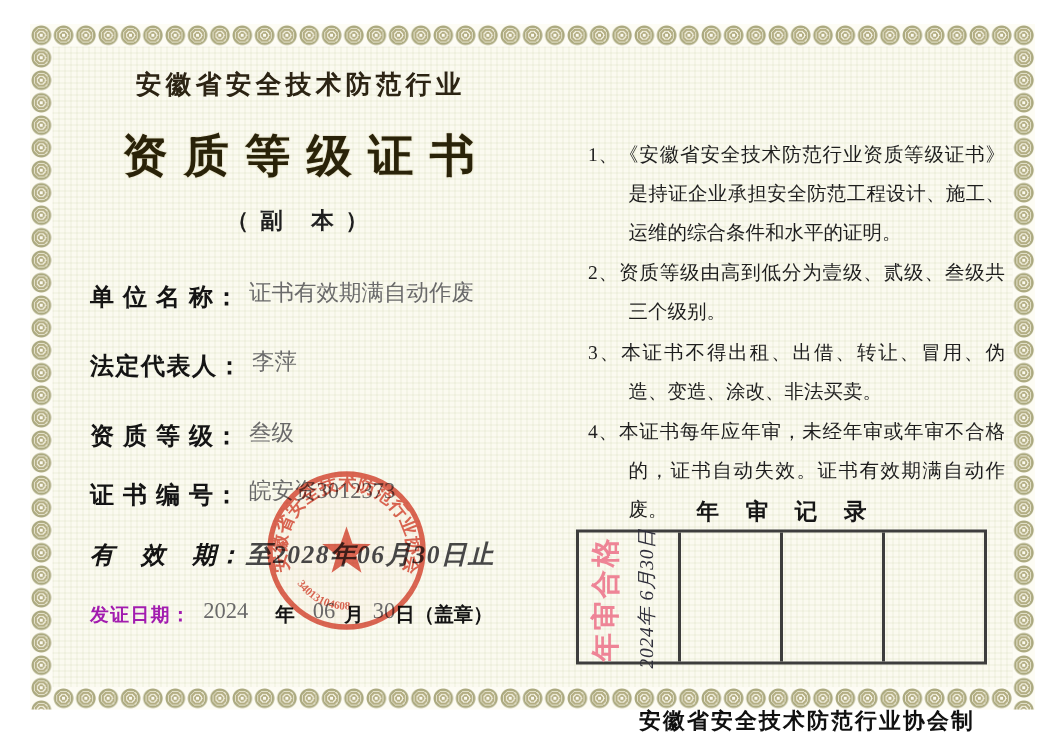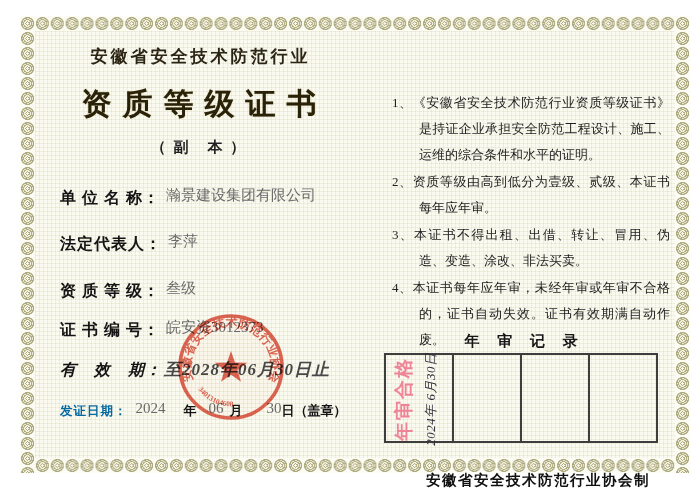--- a/index.html
+++ b/index.html
@@ -33,27 +33,27 @@
     font-size:17px; font-weight:bold; letter-spacing:3px; text-indent:3px; color:#2c2414; }
   .hdr-title { left:36px; top:84px; width:326px; text-align:center;
     font-size:30px; font-weight:bold; letter-spacing:11px; text-indent:11px; color:#292209;
     text-shadow:0 0 1px rgba(120,100,20,.5); }
   .hdr-copy { left:36px; top:138px; width:326px; text-align:center;
     font-size:15px; font-weight:bold; letter-spacing:2px; color:#1f1f1f; }
 
   
   .field-row { position:absolute; left:60px; white-space:nowrap; }
   .flabel { font-size:16px; font-weight:bold; color:#141414; letter-spacing:1px;margin-top:32px; }
-  .flabel-sm { font-size:12.5px; font-weight:bold; color:#0369a1; letter-spacing:1px; }
+  .flabel-sm { font-size:12.5px; font-weight:bold; color:#a21caf; letter-spacing:1px; }
   .fvalue { font-size:15px; color:#6a6a6a; margin-left:6px; position:relative; top:-3px; }
   .fvalue-big { font-size:17px; font-weight:bold; color:#474747; margin-left:2px; letter-spacing:1px; }
   .dval { font-size:15px; color:#6a6a6a; position:relative; top:-2px; }
   .dunit { font-size:13px; font-weight:bold; color:#141414; }
   .ml8{margin-left:8px;} .ml18{margin-left:18px;} .ml2{margin-left:12px;}
-  .ml6{margin-left:6px;} .ml14{margin-left:24px;}
+  .ml6{margin-left:6px;} .ml14{margin-left:6px;}
 
   
   .seal { left:176px; top:312px; width:110px; height:110px; opacity:.88; mix-blend-mode:multiply; }
   .seal svg { display:block; }
   .seal text { font-family:"Liberation Serif","DejaVu Serif",serif; font-weight:bold; }
 
   
   .notes-title { left:392px; top:56px; width:272px; text-align:center;
     font-size:19px; font-weight:bold; color:#1b1b1b; }
   .notes-list { left:392px; top:90px; width:278px; }
@@ -86,21 +86,21 @@
   <div class="bstrip b-left abs"></div>
   <div class="bstrip b-right abs"></div>
 
   <div class="inner"></div>
 
   <div class="abs hdr-industry">安徽省安全技术防范行业</div>
   <div class="abs hdr-title">资质等级证书</div>
   <div class="abs hdr-copy">（ 副　本 ）</div>
 
   <div class="field-row" style="top:188px;">
-    <span class="flabel">单 位 名 称：</span><span class="fvalue">瀚景建设集团有限公司</span>
+    <span class="flabel">单 位 名 称：</span><span class="fvalue">证书有效期满自动作废</span>
   </div>
   <div class="field-row" style="top:234px;">
     <span class="flabel">法定代表人：</span><span class="fvalue">李萍</span>
   </div>
   <div class="field-row" style="top:281px;">
     <span class="flabel">资 质 等 级：</span><span class="fvalue">叁级</span>
   </div>
   <div class="field-row" style="top:320px;">
     <span class="flabel">证 书 编 号：</span><span class="fvalue">皖安资3012373</span>
   </div>
@@ -123,21 +123,21 @@
         <textPath href="#sealArcTop">安徽省安全技术防范行业协会</textPath>
       </text>
       <text font-size="7.5" fill="#dc5240">
         <textPath href="#sealArcBottom">34013104608</textPath>
       </text>
     </svg>
   </div>
 
   <div class="abs notes-list">
     <div class="note-item"><span>1、</span><span>《安徽省安全技术防范行业资质等级证书》是持证企业承担安全防范工程设计、施工、运维的综合条件和水平的证明。</span></div>
-    <div class="note-item"><span>2、</span><span>资质等级由高到低分为壹级、贰级、本证书每年应年审。</span></div>
+    <div class="note-item"><span>2、</span><span>资质等级由高到低分为壹级、贰级、叁级共三个级别。</span></div>
     <div class="note-item"><span>3、</span><span>本证书不得出租、出借、转让、冒用、伪造、变造、涂改、非法买卖。</span></div>
     <div class="note-item"><span>4、</span><span>本证书每年应年审，未经年审或年审不合格的，证书自动失效。证书有效期满自动作废。</span></div>
   </div>
 
   <div class="abs review-title">年 审 记 录</div>
   <div class="abs review-table">
     <div class="review-cell">
       <span class="stamp-result">年审合格</span>
       <span class="stamp-date">2024年 6月30日</span>
     </div>

